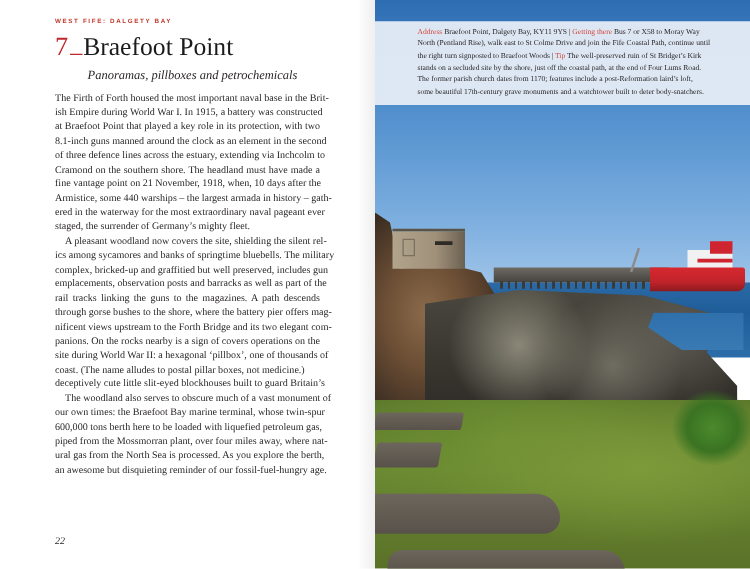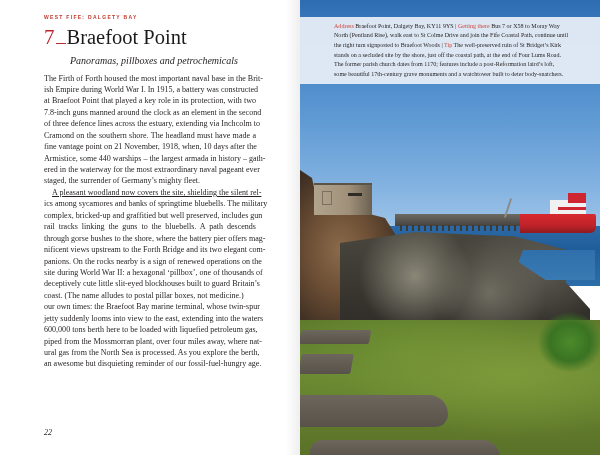--- a/index.html
+++ b/index.html
@@ -43,21 +43,21 @@
   .body-text {
     position: absolute; left: 44px; top: 72.5px; width: 212px;
     font-size: 8.05px; line-height: 11.45px; color: #231f20;
   }
   .body-text .line {
     display: block; white-space: nowrap;
     text-align: justify; text-align-last: justify;
     height: 11.45px;
   }
   .body-text .line.last { text-align-last: left; }
-  .body-text .line.indent { padding-left: 8px; text-decoration: underline; }
+  .body-text .line.indent { padding-left: 8px; }
   .page-number {
     position: absolute; left: 44px; top: 428px;
     font-size: 8px; color: #231f20; font-style: italic;
   }
 
   
   .page-right {
     position: absolute; left: 300px; top: 0; width: 300px; height: 455px;
     overflow: hidden;
   }
@@ -171,39 +171,40 @@
     <span class="chapter-num">7</span>
     <span class="num-rule"></span>
     <span class="chapter-title">Braefoot Point</span>
   </div>
   <div class="subtitle">Panoramas, pillboxes and petrochemicals</div>
 
   <div class="body-text" id="body-text">
       <span class="line">The Firth of Forth housed the most important naval base in the Brit-</span>
       <span class="line">ish Empire during World War I. In 1915, a battery was constructed</span>
       <span class="line">at Braefoot Point that played a key role in its protection, with two</span>
-      <span class="line">7.8-inch guns manned around the clock as an element in the second</span>
+      <span class="line">8.1-inch guns manned around the clock as an element in the second</span>
       <span class="line">of three defence lines across the estuary, extending via Inchcolm to</span>
       <span class="line">Cramond on the southern shore. The headland must have made a</span>
       <span class="line">fine vantage point on 21 November, 1918, when, 10 days after the</span>
       <span class="line">Armistice, some 440 warships – the largest armada in history – gath-</span>
       <span class="line">ered in the waterway for the most extraordinary naval pageant ever</span>
       <span class="line last">staged, the surrender of Germany’s mighty fleet.</span>
       <span class="line indent">A pleasant woodland now covers the site, shielding the silent rel-</span>
       <span class="line">ics among sycamores and banks of springtime bluebells. The military</span>
       <span class="line">complex, bricked-up and graffitied but well preserved, includes gun</span>
-      <span class="line">rail tracks linking the guns to the bluebells. A path descends</span>
+      <span class="line">emplacements, observation posts and barracks as well as part of the</span>
+      <span class="line">rail tracks linking the guns to the magazines. A path descends</span>
       <span class="line">through gorse bushes to the shore, where the battery pier offers mag-</span>
       <span class="line">nificent views upstream to the Forth Bridge and its two elegant com-</span>
-      <span class="line">panions. On the rocks nearby is a sign of renewed operations on the</span>
+      <span class="line">panions. On the rocks nearby is a sign of covers operations on the</span>
       <span class="line">site during World War II: a hexagonal ‘pillbox’, one of thousands of</span>
+      <span class="line last">coast. (The name alludes to postal pillar boxes, not medicine.)</span>
       <span class="line">deceptively cute little slit-eyed blockhouses built to guard Britain’s</span>
-      <span class="line last">coast. (The name alludes to postal pillar boxes, not medicine.)</span>
+      <span class="line indent">The woodland also serves to obscure much of a vast monument of</span>
       <span class="line">our own times: the Braefoot Bay marine terminal, whose twin-spur</span>
-      <span class="line">jetty suddenly looms into view to the east, extending into the waters</span>
       <span class="line">600,000 tons berth here to be loaded with liquefied petroleum gas,</span>
       <span class="line">piped from the Mossmorran plant, over four miles away, where nat-</span>
       <span class="line">ural gas from the North Sea is processed. As you explore the berth,</span>
       <span class="line last">an awesome but disquieting reminder of our fossil-fuel-hungry age.</span>
     </div>
 
   <div class="page-number">22</div>
 </div>
 
 <div class="page-right">

